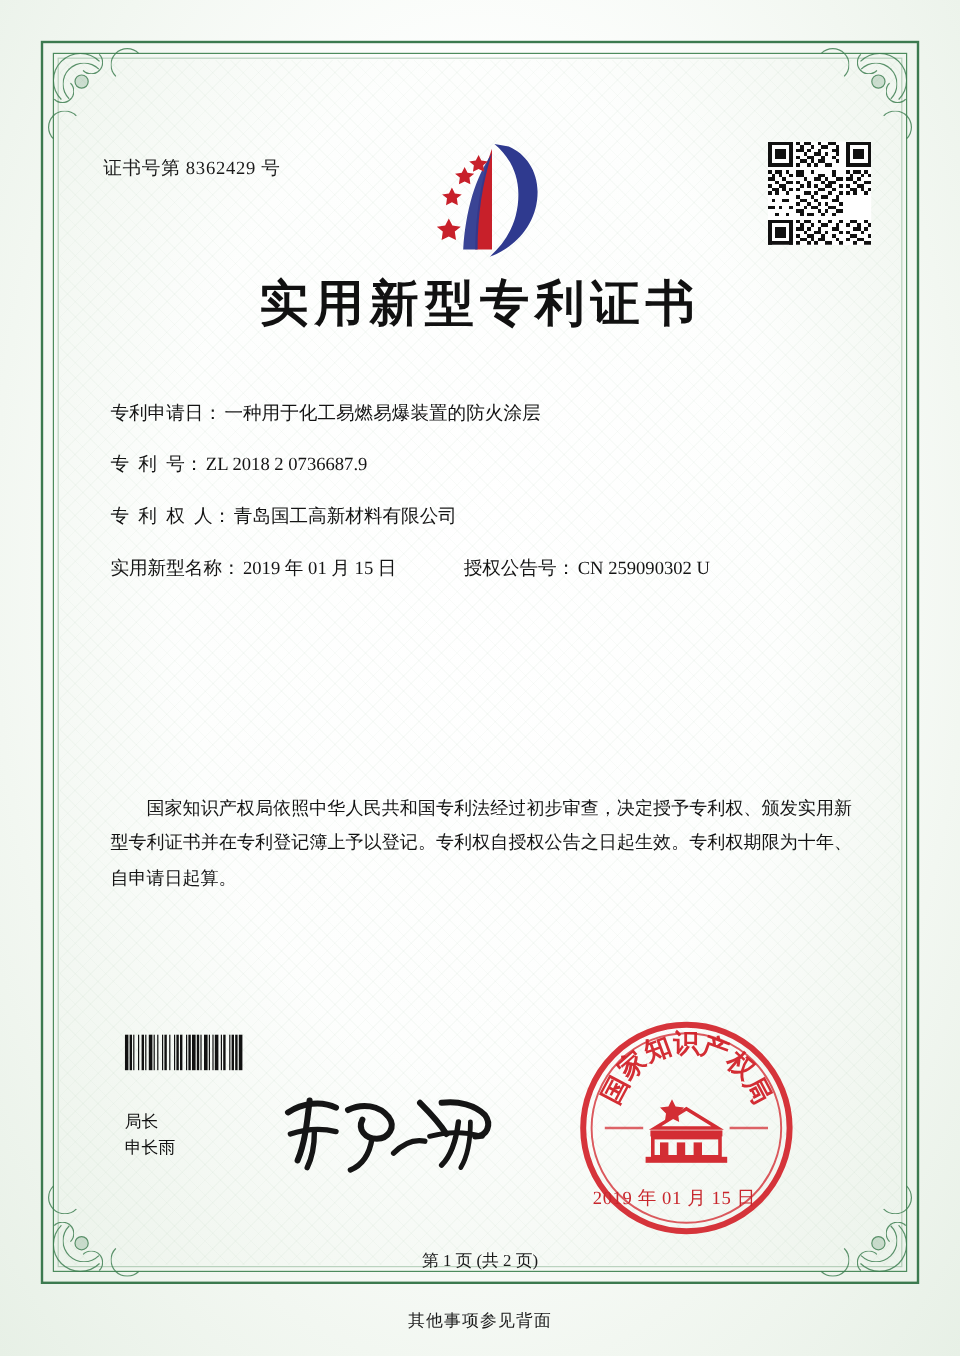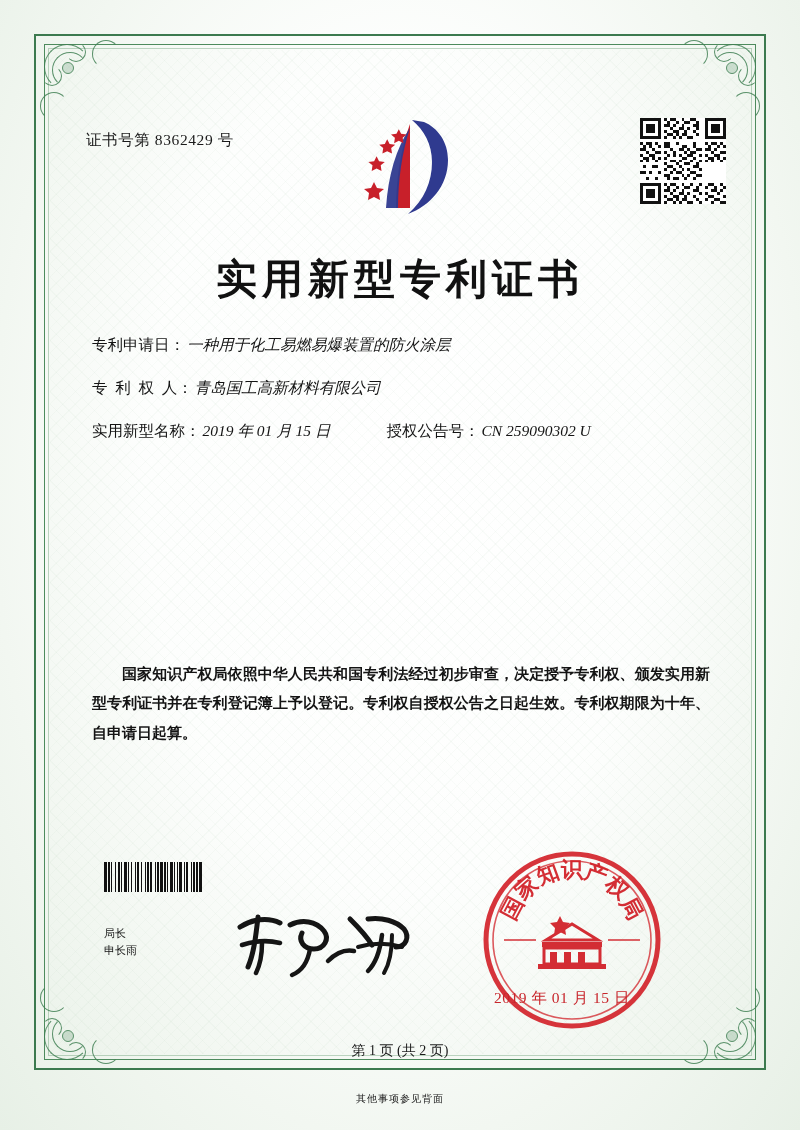--- a/index.html
+++ b/index.html
@@ -90,21 +90,21 @@
     top: 118px;
     width: 86px;
     height: 86px;
     background: #ffffff;
   }
 
   .title {
     position: absolute;
     left: 0;
     right: 0;
-    top: 252px;
+    top: 226px;
     text-align: center;
     font-family: "DejaVu Serif", "Liberation Serif", serif;
     font-weight: bold;
     font-size: 41px;
     letter-spacing: 5px;
     color: #111111;
   }
 
   .fields {
     position: absolute;
@@ -119,21 +119,20 @@
     line-height: 1.2;
     margin-bottom: 24.5px;
     color: #141414;
   }
   .field .label {
     white-space: pre;
     flex: 0 0 auto;
   }
   .field .value {
     margin-left: 2px;
-    font-style: italic;
   }
   .field.row-2col {
     margin-bottom: 24.5px;
   }
   .field .spacer {
     display: inline-block;
     width: 56px;
   }
 
   .paragraphs {
@@ -142,21 +141,20 @@
     top: 660px;
     width: 618px;
     font-size: 15px;
     line-height: 1.95;
     color: #141414;
     text-align: justify;
   }
   .paragraphs p {
     margin: 0 0 2px 0;
     text-indent: 30px;
-    font-weight: bold;
   }
 
   
   .barcode {
     position: absolute;
     left: 104px;
     top: 862px;
     width: 212px;
     height: 30px;
     overflow: hidden;
@@ -166,21 +164,21 @@
   .barcode i {
     display: block;
     background: #111;
     height: 100%;
   }
 
   .sign-block {
     position: absolute;
     left: 104px;
     top: 925px;
-    font-size: 11px;
+    font-size: 14px;
     line-height: 1.55;
     color: #121212;
   }
 
   .handwriting {
     position: absolute;
     left: 232px;
     top: 905px;
     width: 190px;
     height: 80px;
@@ -213,21 +211,21 @@
     font-size: 14px;
     color: #1a1a1a;
   }
 
   .footer-note {
     position: absolute;
     left: 0;
     right: 0;
     top: 1092px;
     text-align: center;
-    font-size: 10px;
+    font-size: 14px;
     color: #1a1a1a;
     letter-spacing: 1px;
   }
 
   
   .texture {
     position: absolute;
     left: 50px; top: 50px; right: 50px; bottom: 76px;
     background-image:
       repeating-linear-gradient(45deg, rgba(120,170,125,0.045) 0 1px, transparent 1px 9px),
@@ -485,20 +483,24 @@
   </div>
 
   <div class="title">实用新型专利证书</div>
 
   <div class="fields">
     <div class="field">
       <span class="label">专利申请日：</span>
       <span class="value">一种用于化工易燃易爆装置的防火涂层</span>
     </div>
     <div class="field">
+      <span class="label">专  利  号：</span>
+      <span class="value">ZL 2018 2 0736687.9</span>
+    </div>
+    <div class="field">
       <span class="label">专  利  权  人：</span>
       <span class="value">青岛国工高新材料有限公司</span>
     </div>
     <div class="field row-2col">
       <span class="label">实用新型名称：</span>
       <span class="value">2019 年 01 月 15 日</span>
       <span class="spacer"></span>
       <span class="label">授权公告号：</span>
       <span class="value">CN 259090302 U</span>
     </div>

